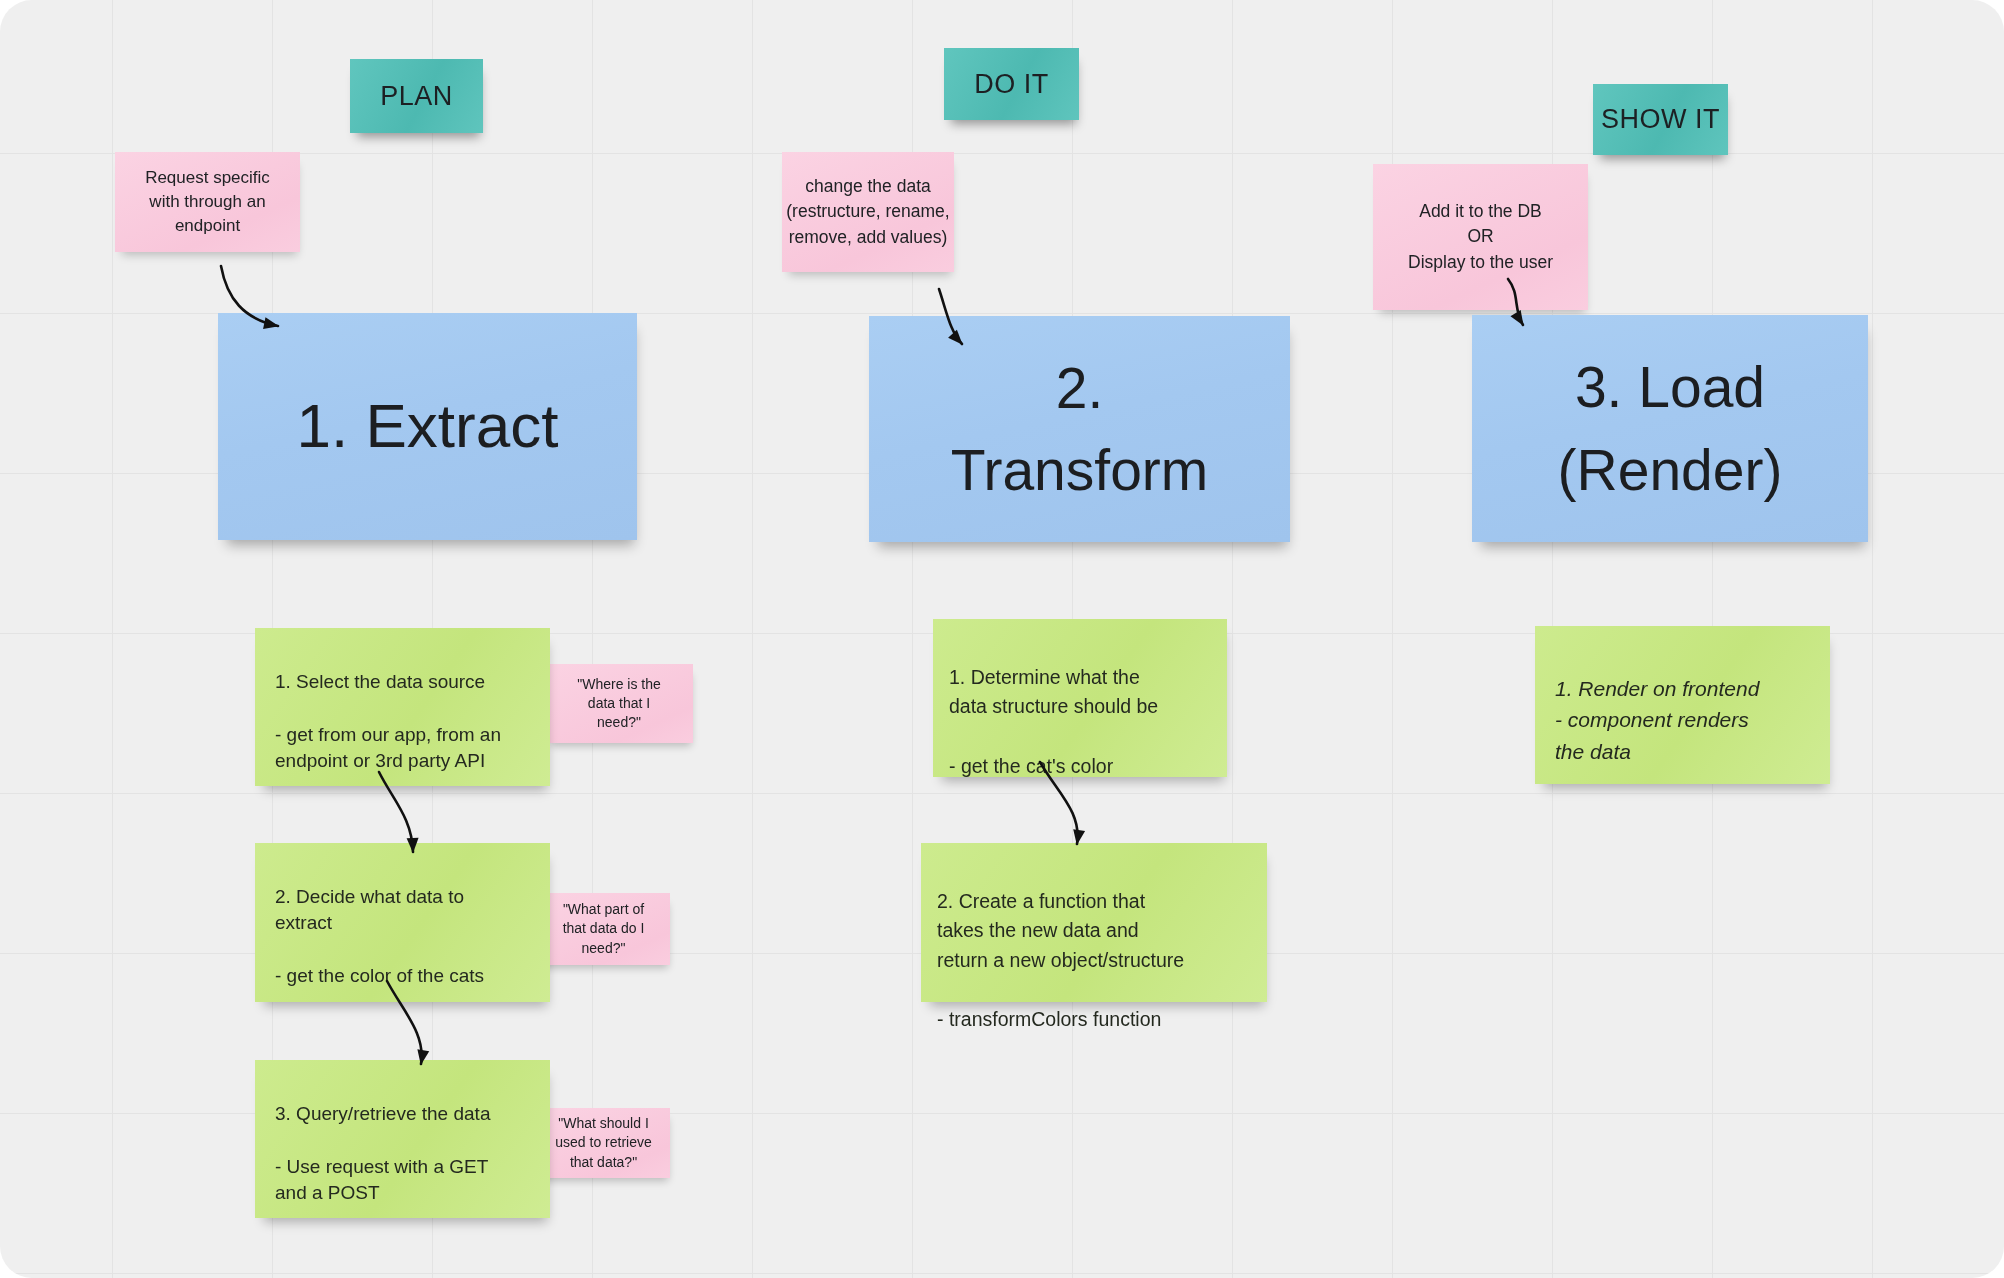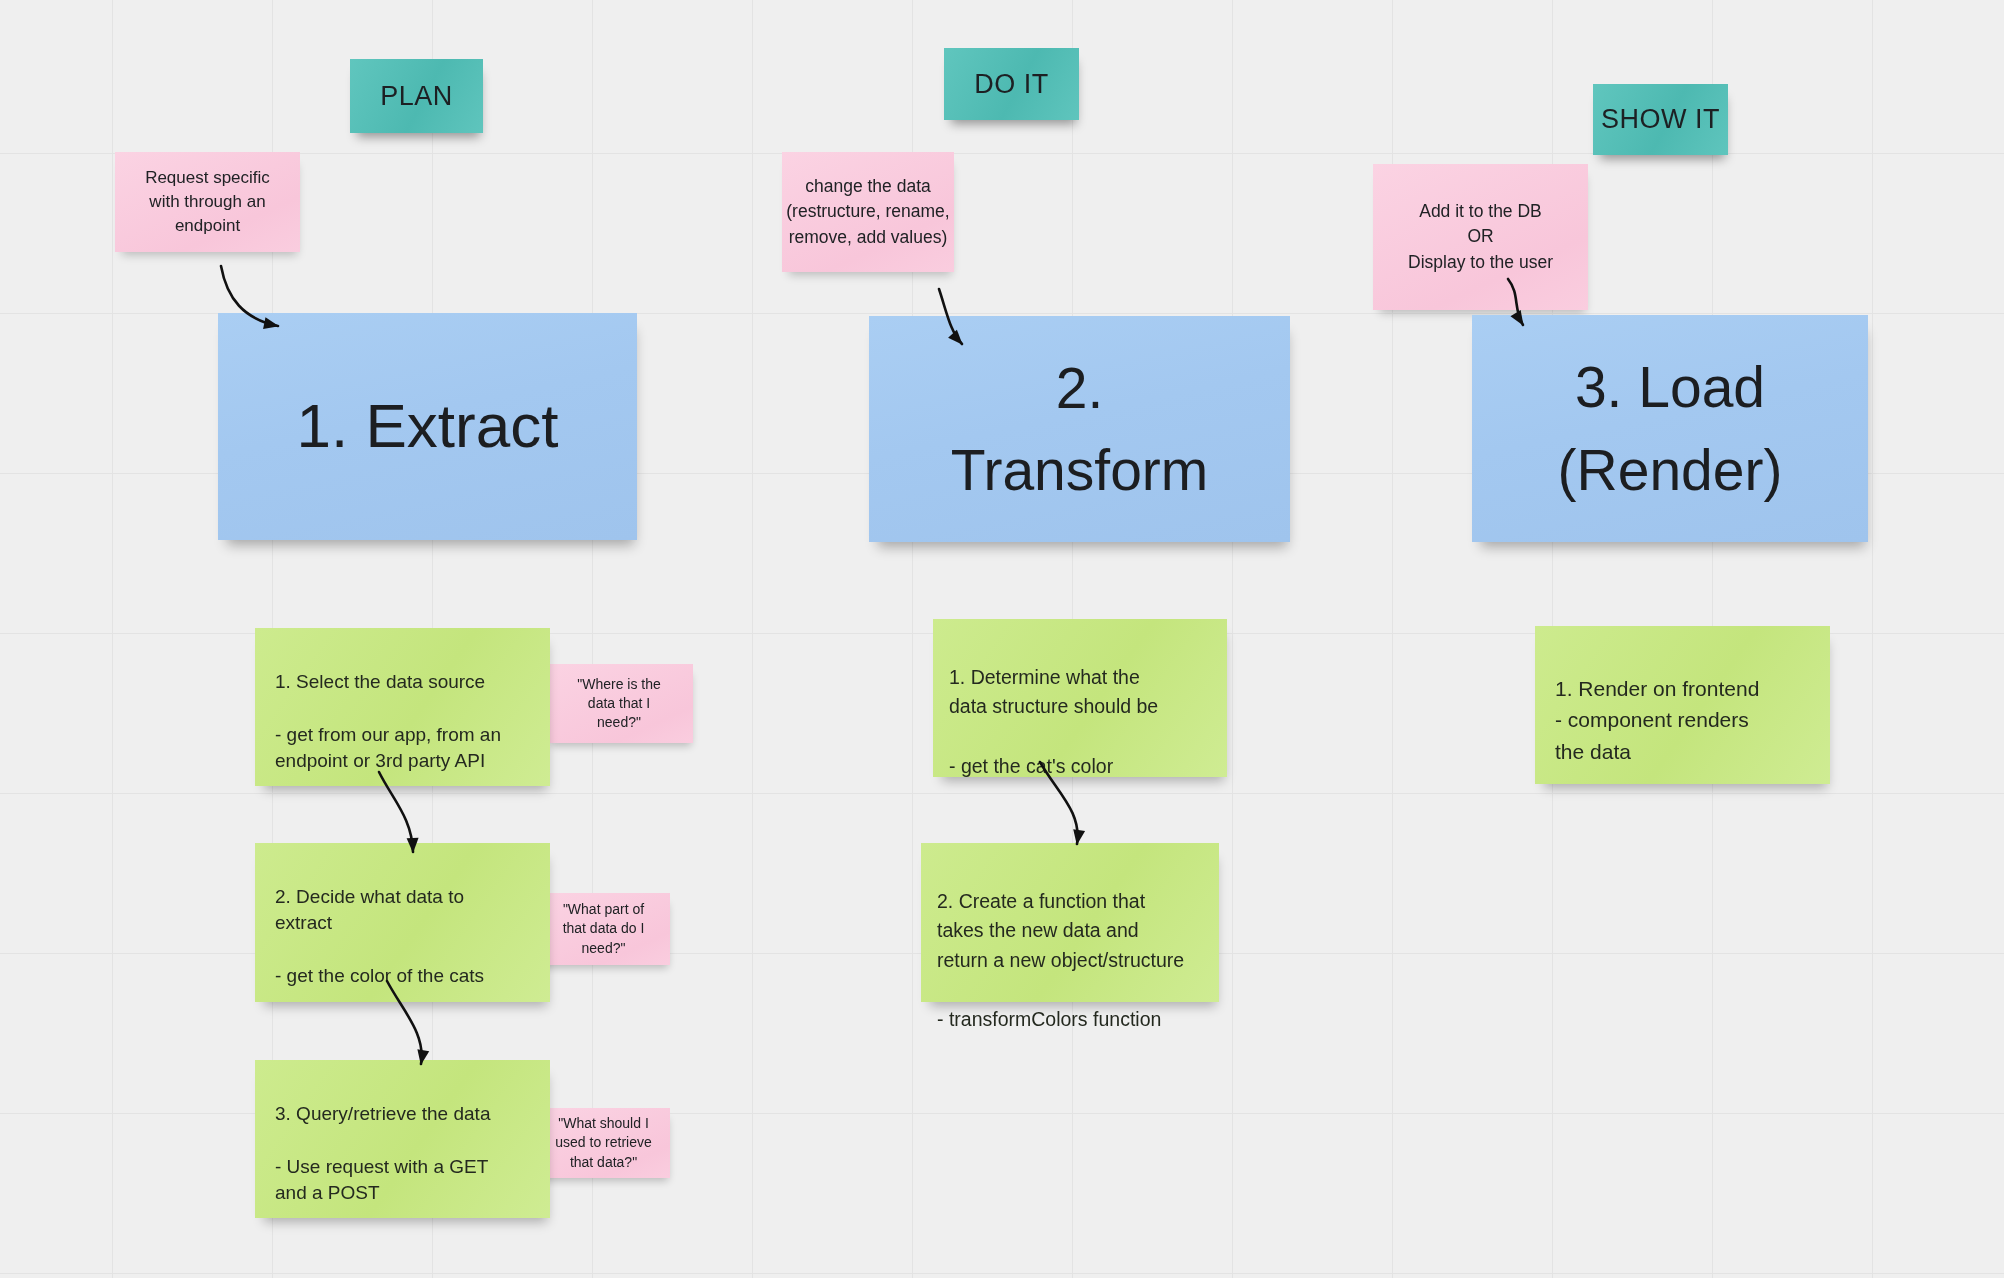--- a/index.html
+++ b/index.html
@@ -8,20 +8,21 @@
     width:2004px;height:1278px;
     overflow:hidden;
     background-color:#efefef;
     background-image:
       linear-gradient(to right,#e3e3e3 1.5px,transparent 1.5px),
       linear-gradient(to bottom,#e3e3e3 1.5px,transparent 1.5px);
     background-size:160px 160px;
     background-position:112px 153px;
     font-family:"Liberation Sans",sans-serif;
     color:#212327;
+    border-radius:32px;
   }
   .note{
     position:absolute;box-sizing:border-box;
   }
   .center{
     display:flex;align-items:center;justify-content:center;text-align:center;
   }
   .pre{white-space:pre-line;}
   .teal{
     background:linear-gradient(118deg,#60c6be 0%,#4db9b1 55%,#5fc5bd 100%);
@@ -43,21 +44,21 @@
     box-shadow:3px 10px 11px -6px rgba(0,0,0,.28);
     color:#24291f;
   }
   .qnote{
     background:linear-gradient(155deg,#fbd3e3 0%,#f8c6da 75%,#facddf 100%);
     box-shadow:2px 7px 8px -4px rgba(0,0,0,.22);
     font-size:14px;line-height:1.38;color:#202225;
   }
   .step-pad{padding:15px 20px;font-size:19px;line-height:1.38;}
   .step-pad-mid{padding:14px 16px;font-size:19.5px;line-height:1.52;}
-  .step-pad-right{padding:15px 20px;font-size:21px;line-height:1.5;}
+  .step-pad-right{padding:15px 20px;font-size:21px;line-height:1.5;font-style:italic;}
   #connector-layer{position:absolute;left:0;top:0;z-index:6;pointer-events:none;}
 </style>
 </head>
 <body>
 
 <div class="board">
 
   <div class="note teal center" style="left:350px;top:59px;width:133px;height:74px;">
     <span>PLAN</span>
   </div>
@@ -130,21 +131,21 @@
 - Use request with a GET
 and a POST</span>
   </div>
 
   <div class="note greennote pre step-pad-mid" style="left:933px;top:619px;width:294px;height:158px;">
     <span>1. Determine what the
 data structure should be
 
 - get the cat's color</span>
   </div>
-  <div class="note greennote pre step-pad-mid" style="left:921px;top:843px;width:298px;height:159px;">
+  <div class="note greennote pre step-pad-mid" style="left:921px;top:843px;width:346px;height:159px;">
     <span>2. Create a function that
 takes the new data  and
 return a new object/structure
 
 - transformColors function</span>
   </div>
 
   <div class="note greennote pre step-pad-right" style="left:1535px;top:626px;width:295px;height:158px;">
     <span>1. Render on frontend
 - component renders

